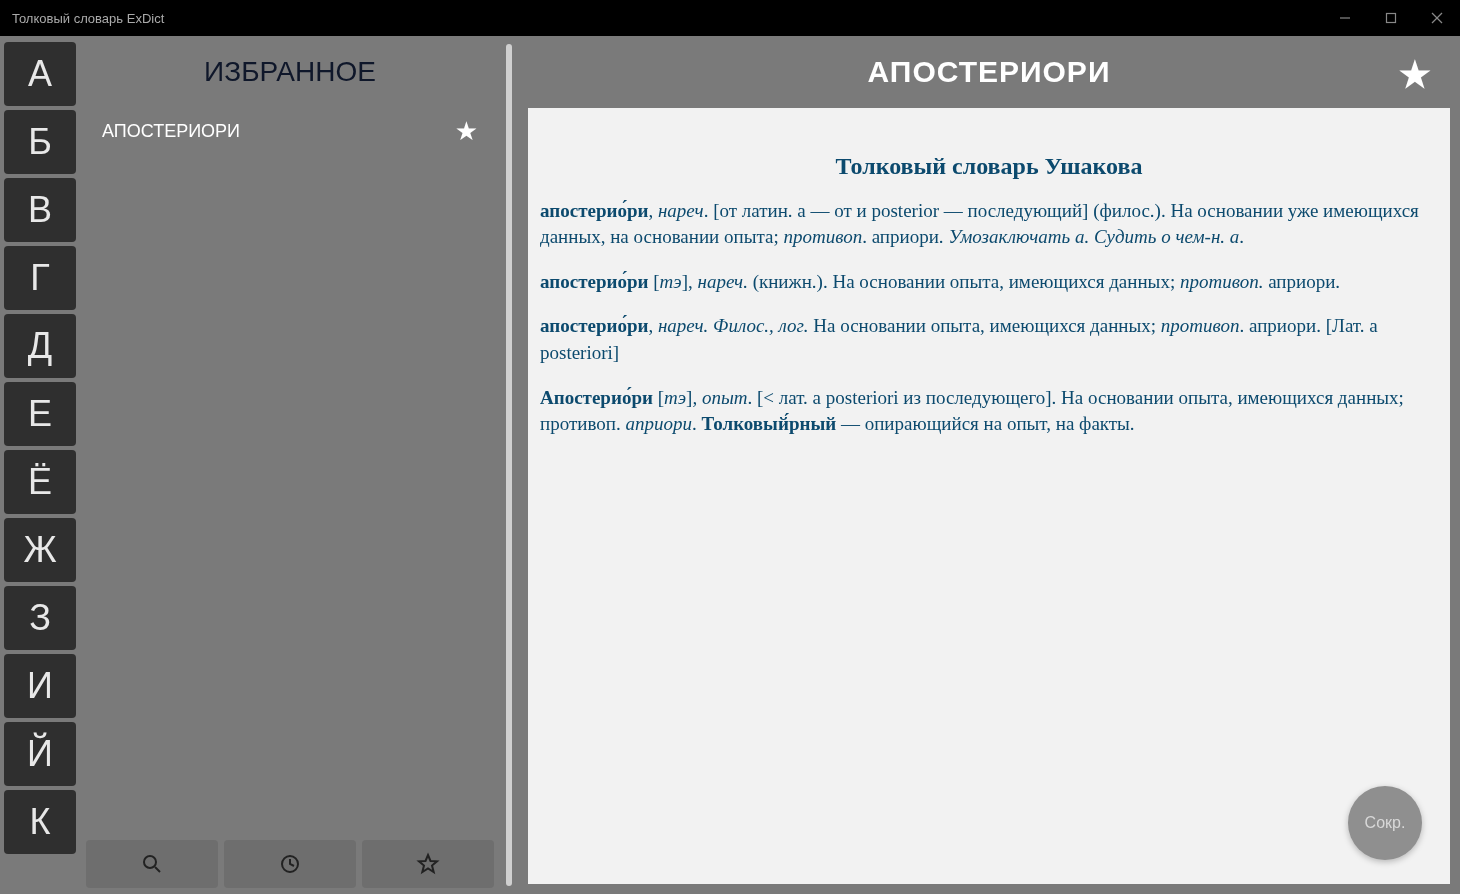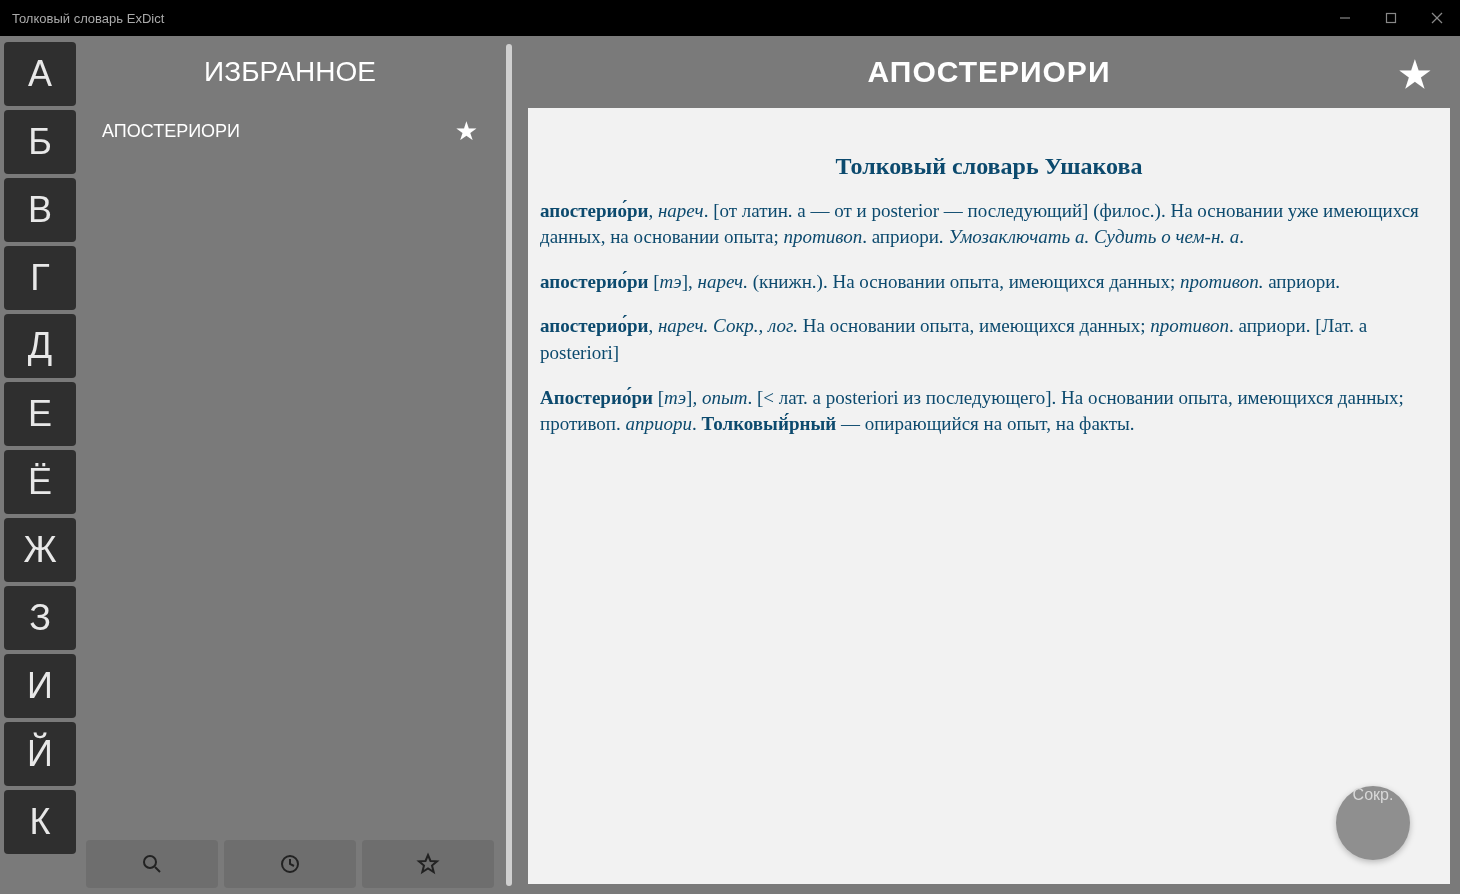--- a/index.html
+++ b/index.html
@@ -50,21 +50,21 @@
   .left-panel {
     width: 420px;
     background: #7a7a7a;
     display: flex;
     flex-direction: column;
     position: relative;
   }
   .left-header {
     height: 72px;
     display: flex; align-items: center; justify-content: center;
-    color: #ffffff; font-size: 28px; font-weight: 300;
+    color: #0f172a; font-size: 28px; font-weight: 300;
   }
   .fav-list { flex: 1; padding: 0 16px; }
   .fav-item {
     display: flex; align-items: center; justify-content: space-between;
     color: #fff; font-size: 18px; padding: 8px 6px;
   }
   .fav-star { font-size: 26px; color: #fff; }
   
   .bottom-tabs {
     display: flex;
@@ -122,26 +122,26 @@
     font-size: 24px;
     font-weight: bold;
     margin: 18px 0 14px 0;
   }
   .article p { margin: 8px 0 18px 0; }
   .article .hw { font-weight: bold; }
   .article .it { font-style: italic; }
   
   .fab {
     position: absolute;
-    right: 50px; bottom: 34px;
+    right: 38px; bottom: 34px;
     width: 74px; height: 74px;
     border-radius: 50%;
     background: #8f8f8f;
     color: #d8d8d8;
-    display: flex; align-items: flex-start; justify-content: center;
+    display: flex; align-items: center; justify-content: center;
     font-size: 16px;
     box-shadow: 0 2px 6px rgba(0,0,0,0.25);
   }
 </style>
 </head>
 <body>
 
 <div class="titlebar">
   <div class="titlebar-title">Толковый словарь ExDict</div>
   <div class="titlebar-controls">
@@ -214,21 +214,21 @@
 
   <div class="right-panel">
     <div class="right-header">
       <span>АПОСТЕРИОРИ</span>
       <span class="right-header-star">★</span>
     </div>
     <div class="article" id="article">
         <h2>Толковый словарь Ушакова</h2>
         <p><span class="hw">апостерио́ри</span>, <span class="it">нареч</span>. [от латин. a — от и posterior — последующий] (филос.). На основании уже имеющихся данных, на основании опыта; <span class="it">противоп</span>. априори. <span class="it">Умозаключать а. Судить о чем-н. а</span>.</p>
         <p><span class="hw">апостерио́ри</span> [<span class="it">тэ</span>], <span class="it">нареч.</span> (книжн.). На основании опыта, имеющихся данных; <span class="it">противоп.</span> априори.</p>
-        <p><span class="hw">апостерио́ри</span>, <span class="it">нареч. Сокр., лог.</span> На основании опыта, имеющихся данных; <span class="it">противоп</span>. априори. [Лат. a posteriori]</p>
+        <p><span class="hw">апостерио́ри</span>, <span class="it">нареч. Филос., лог.</span> На основании опыта, имеющихся данных; <span class="it">противоп</span>. априори. [Лат. a posteriori]</p>
         <p><span class="hw">Апостерио́ри</span> [<span class="it">тэ</span>]<span class="it">, опыт</span>. [&lt; лат. a posteriori из последующего]. На основании опыта, имеющихся данных; противоп. <span class="it">априори</span>. <span class="hw">Толковый́рный</span> — опирающийся на опыт, на факты.</p>
       </div>
     <div class="fab">
       <span>Сокр.</span>
     </div>
   </div>
 
 </div>
 
 </body></html>

